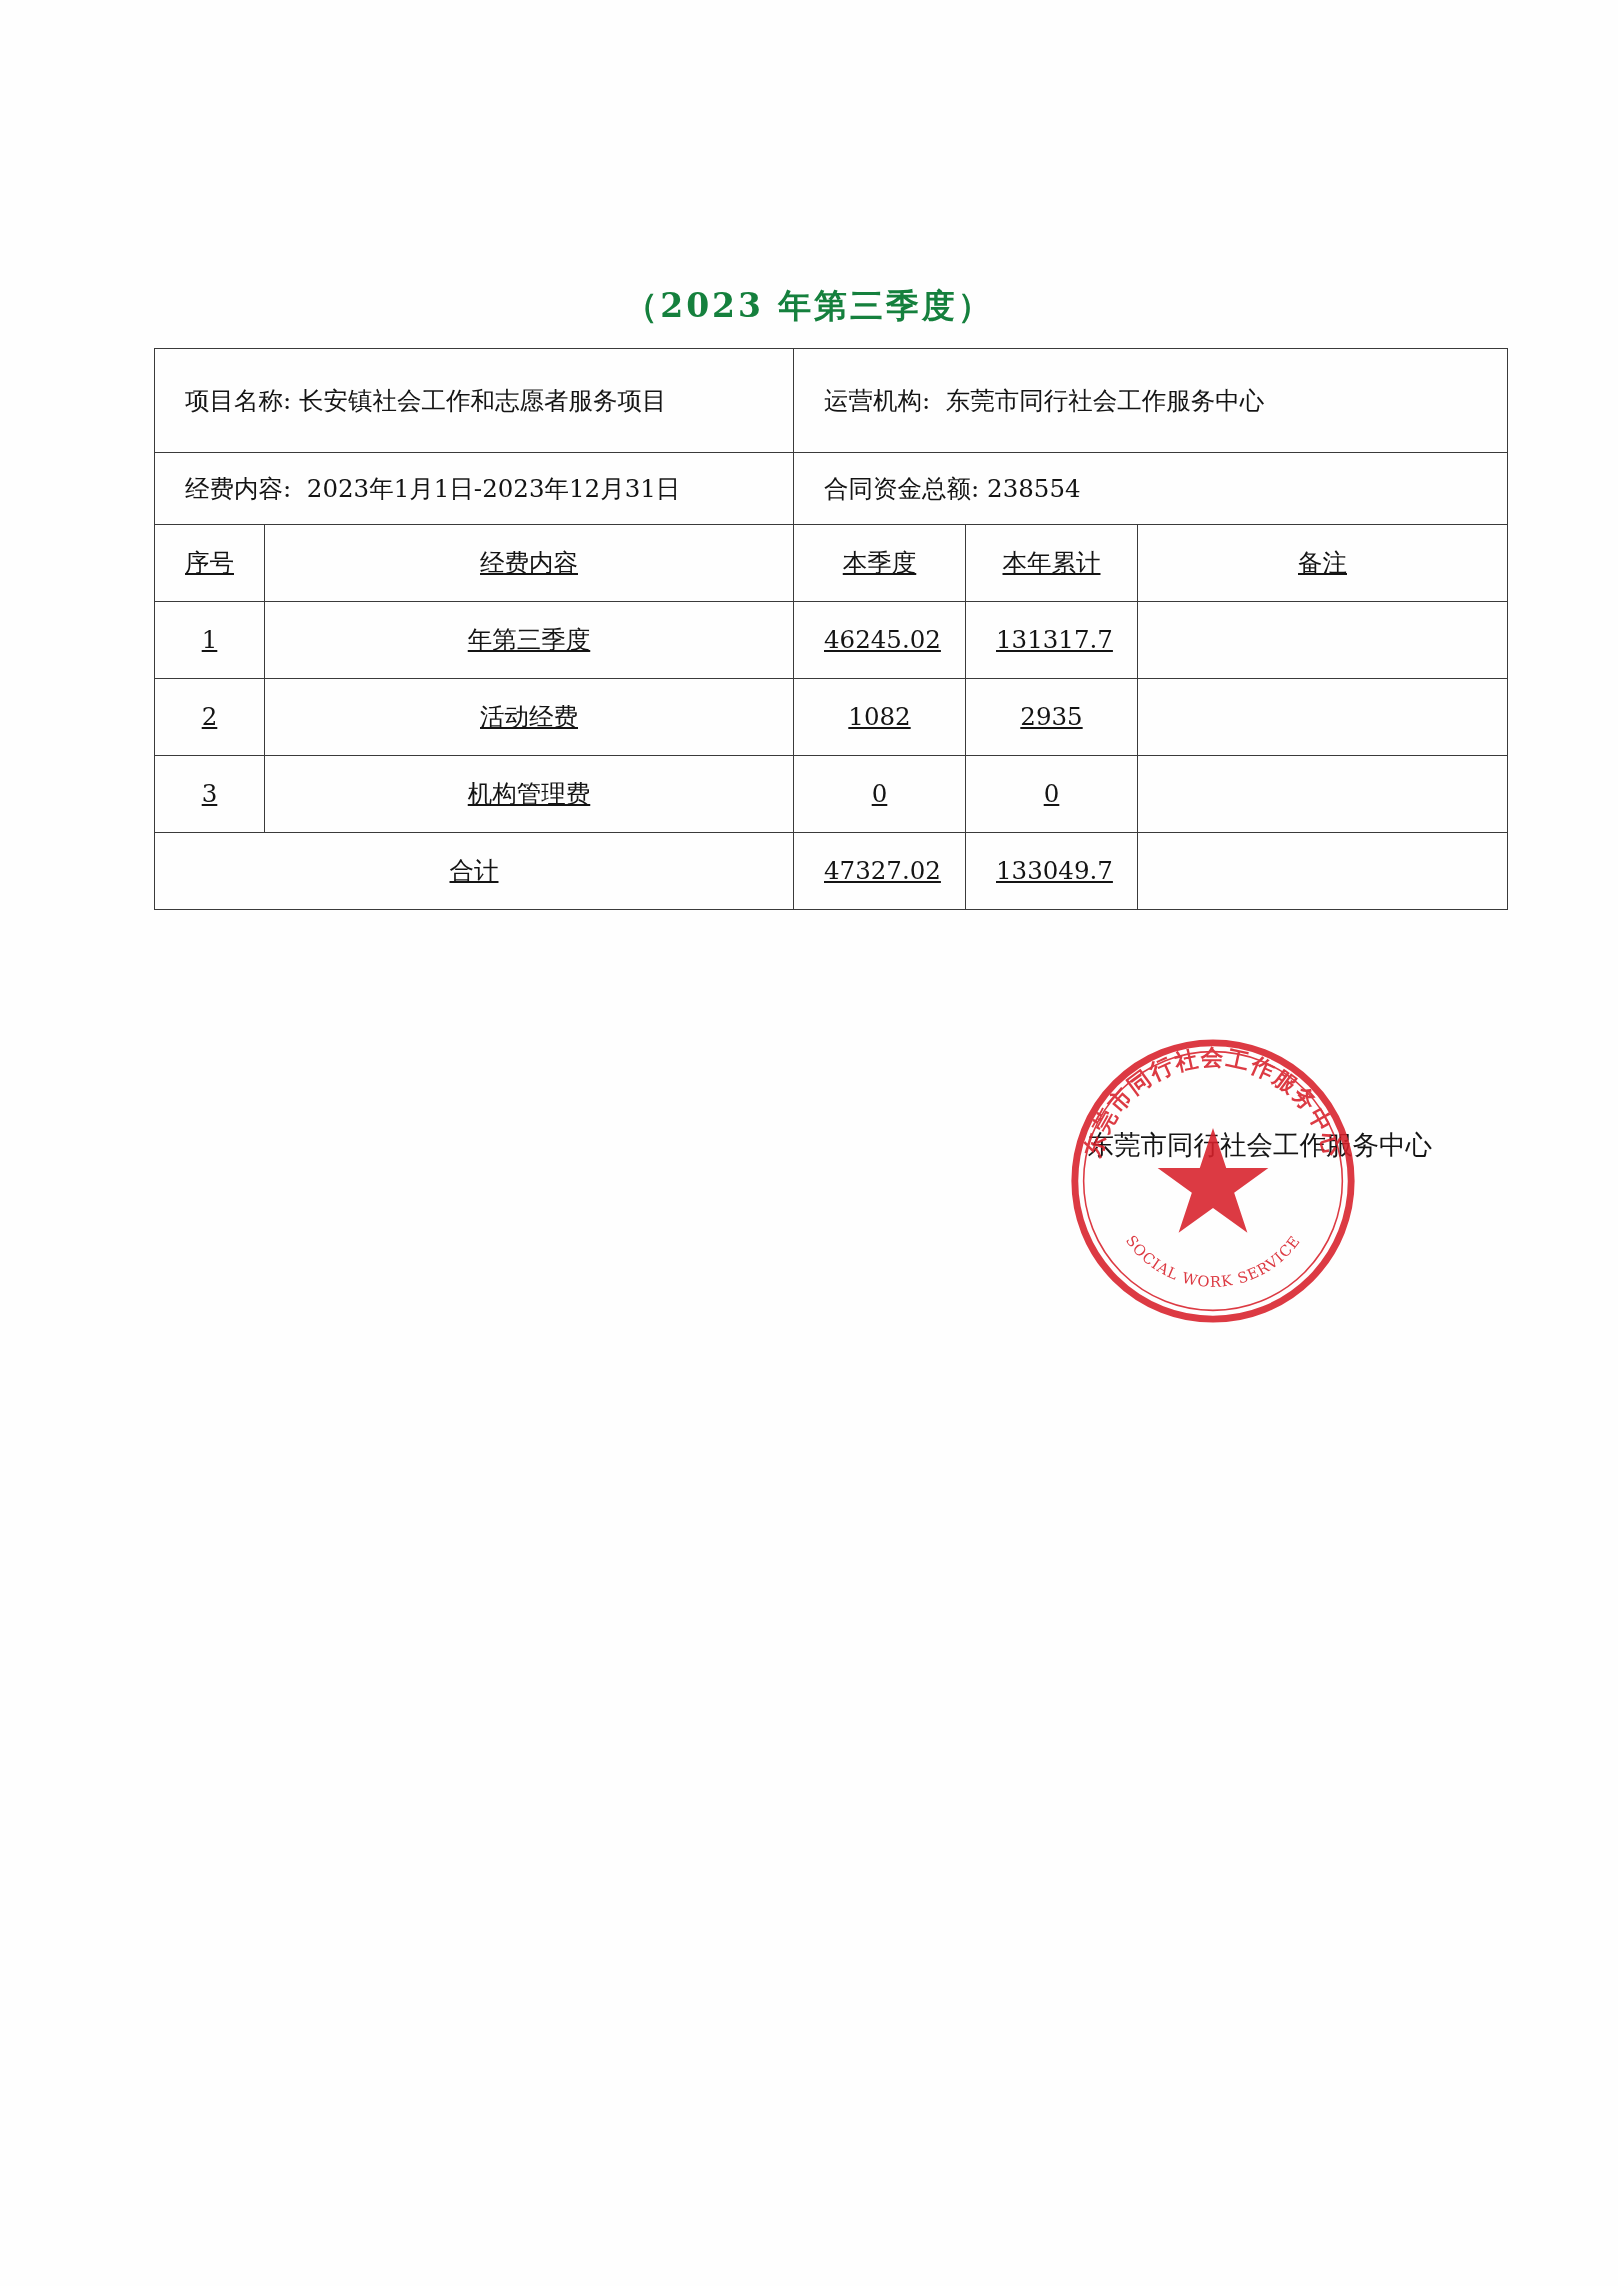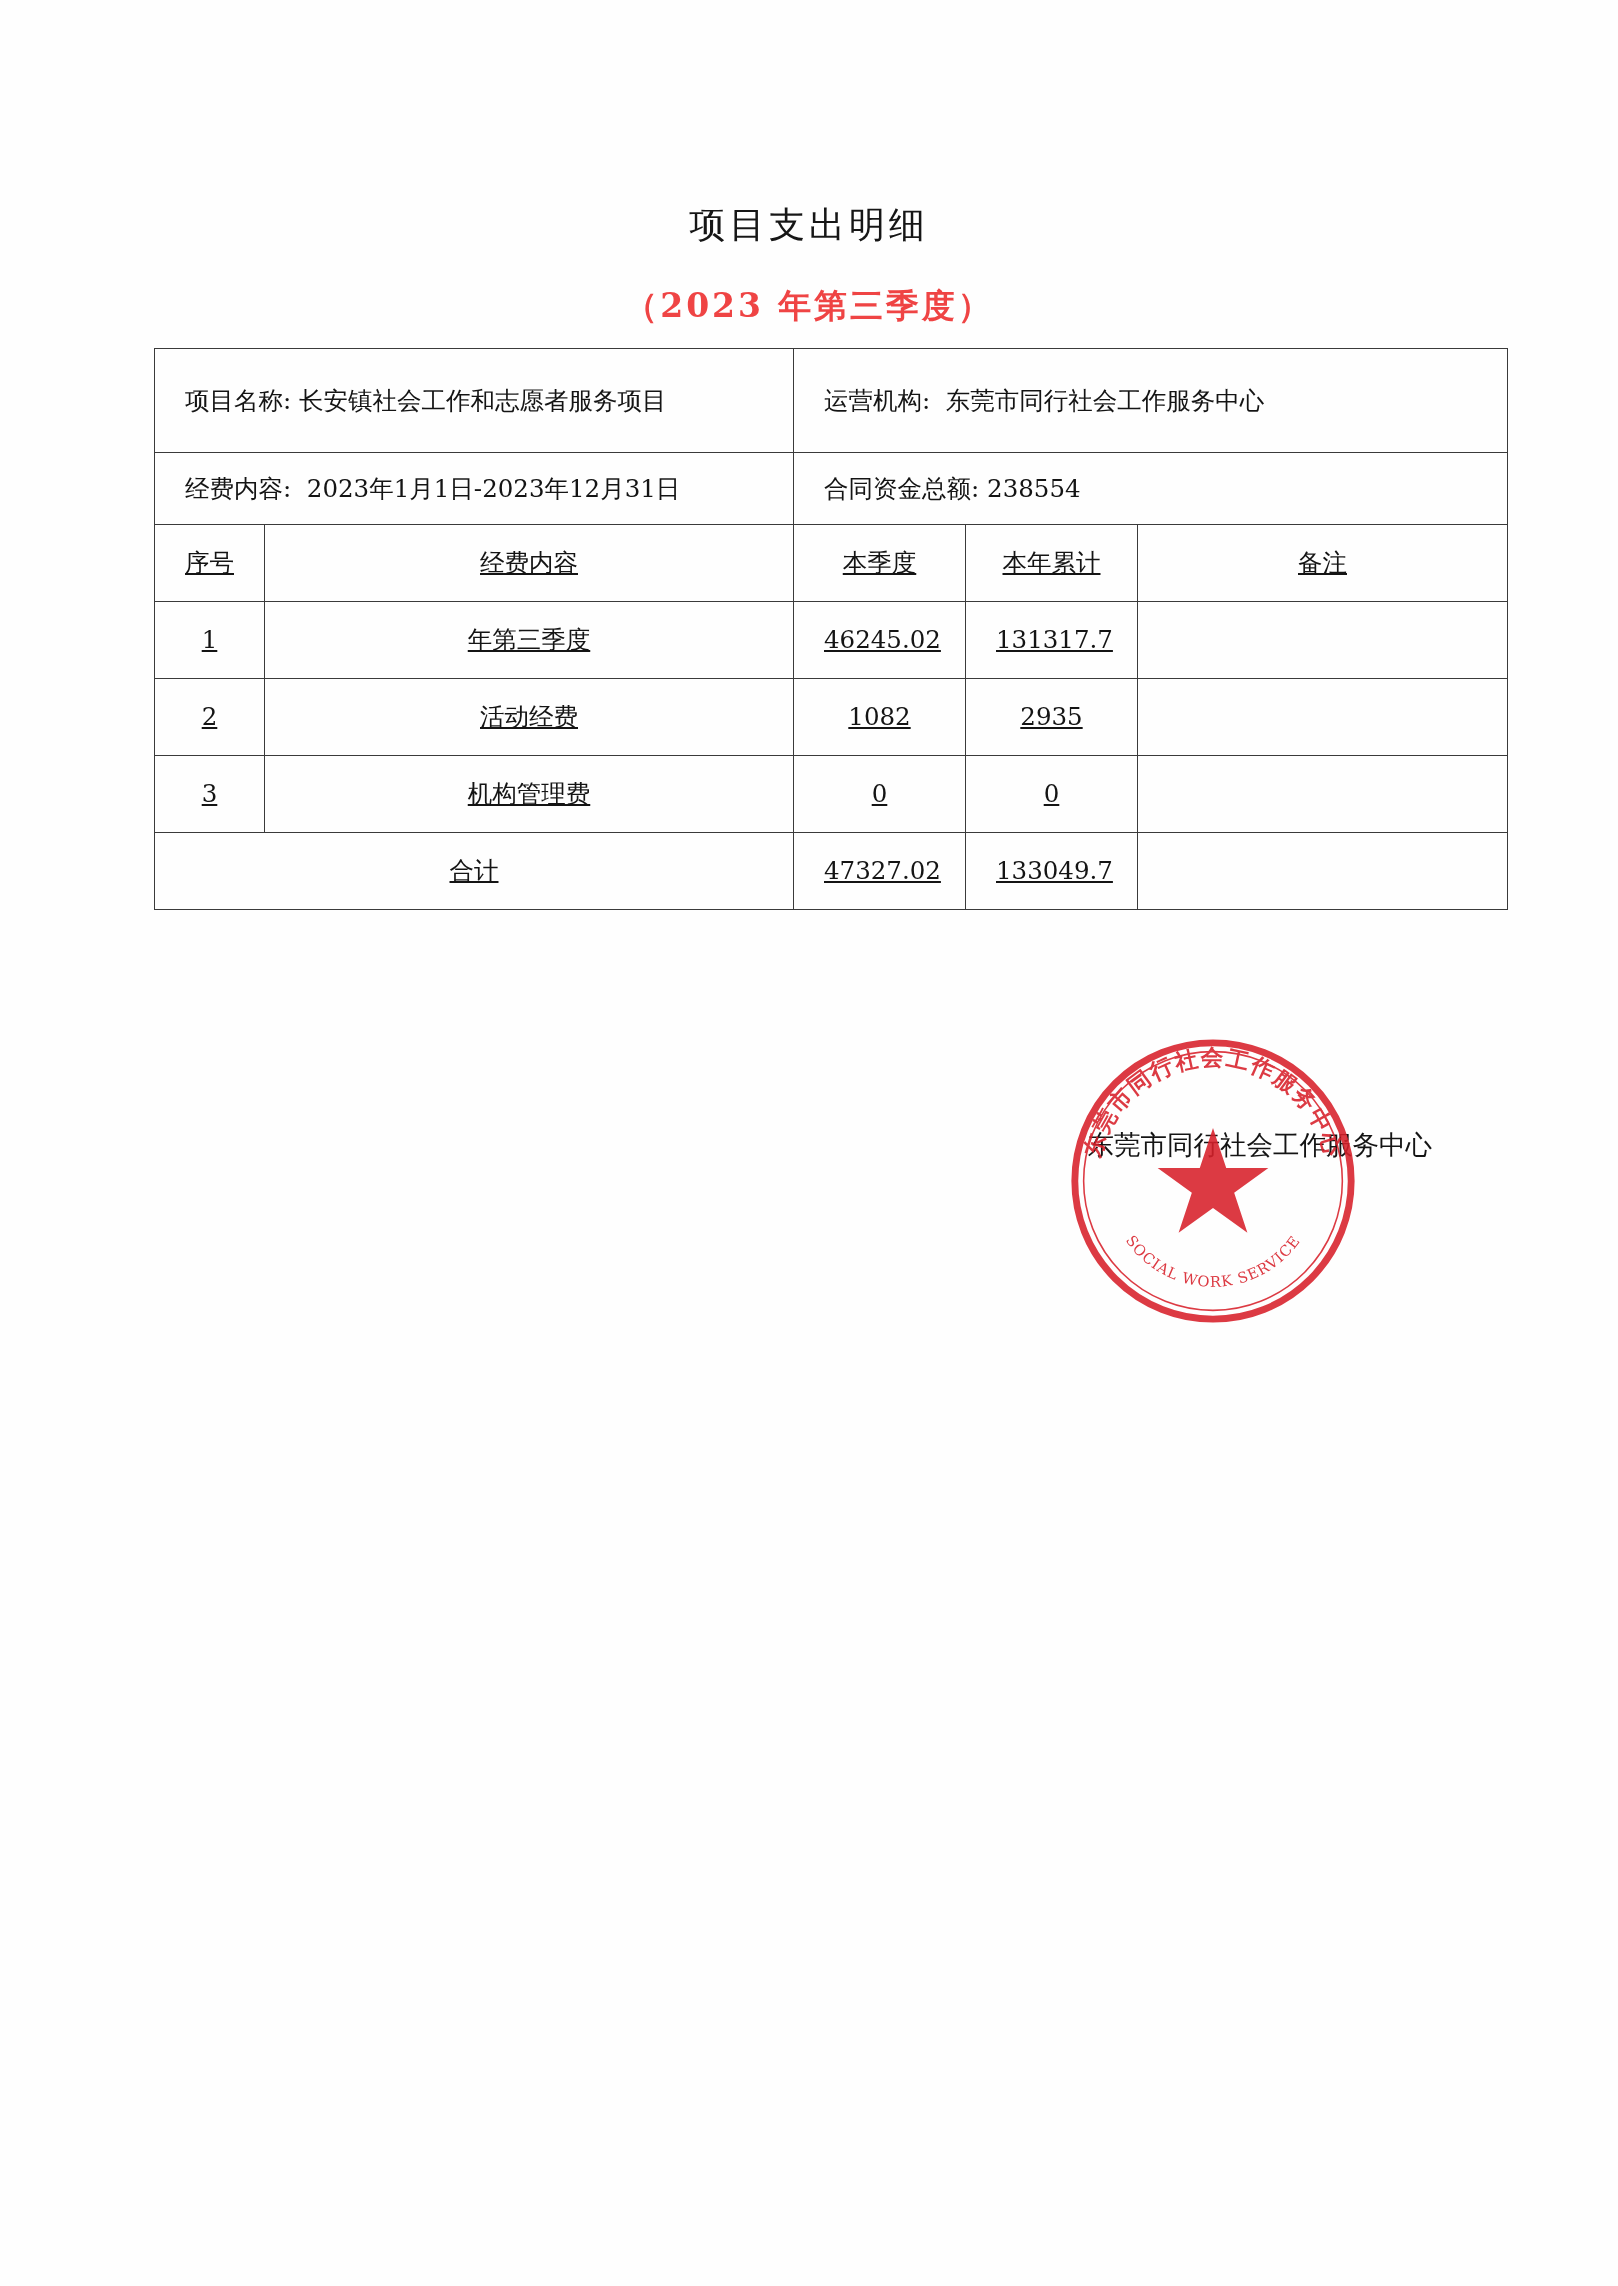--- a/index.html
+++ b/index.html
@@ -37,21 +37,21 @@
   }
   .doc-subtitle {
     position: absolute;
     left: 0;
     top: 284px;
     width: 1618px;
     text-align: center;
     font-size: 33px;
     font-weight: bold;
     letter-spacing: 2.9px;
-    color: #ef4444;
+    color: #15803d;
   }
 
   .table-wrap {
     position: absolute;
     left: 154px;
     top: 348px;
     width: 1353px;
   }
 
   table.main {
@@ -119,21 +119,20 @@
     font-size: 15px;
     fill: #d8202a;
     letter-spacing: 1px;
   }
 </style>
 </head>
 <body>
 
 <div class="page">
 
-  <div class="doc-title">项目支出明细</div>
   <div class="doc-subtitle">（2023 年第三季度）</div>
 
   <div class="table-wrap">
     <table class="main">
       <colgroup>
         <col class="colnum">
         <col class="colcontent">
         <col class="colq">
         <col class="coly">
         <col class="colnote">

